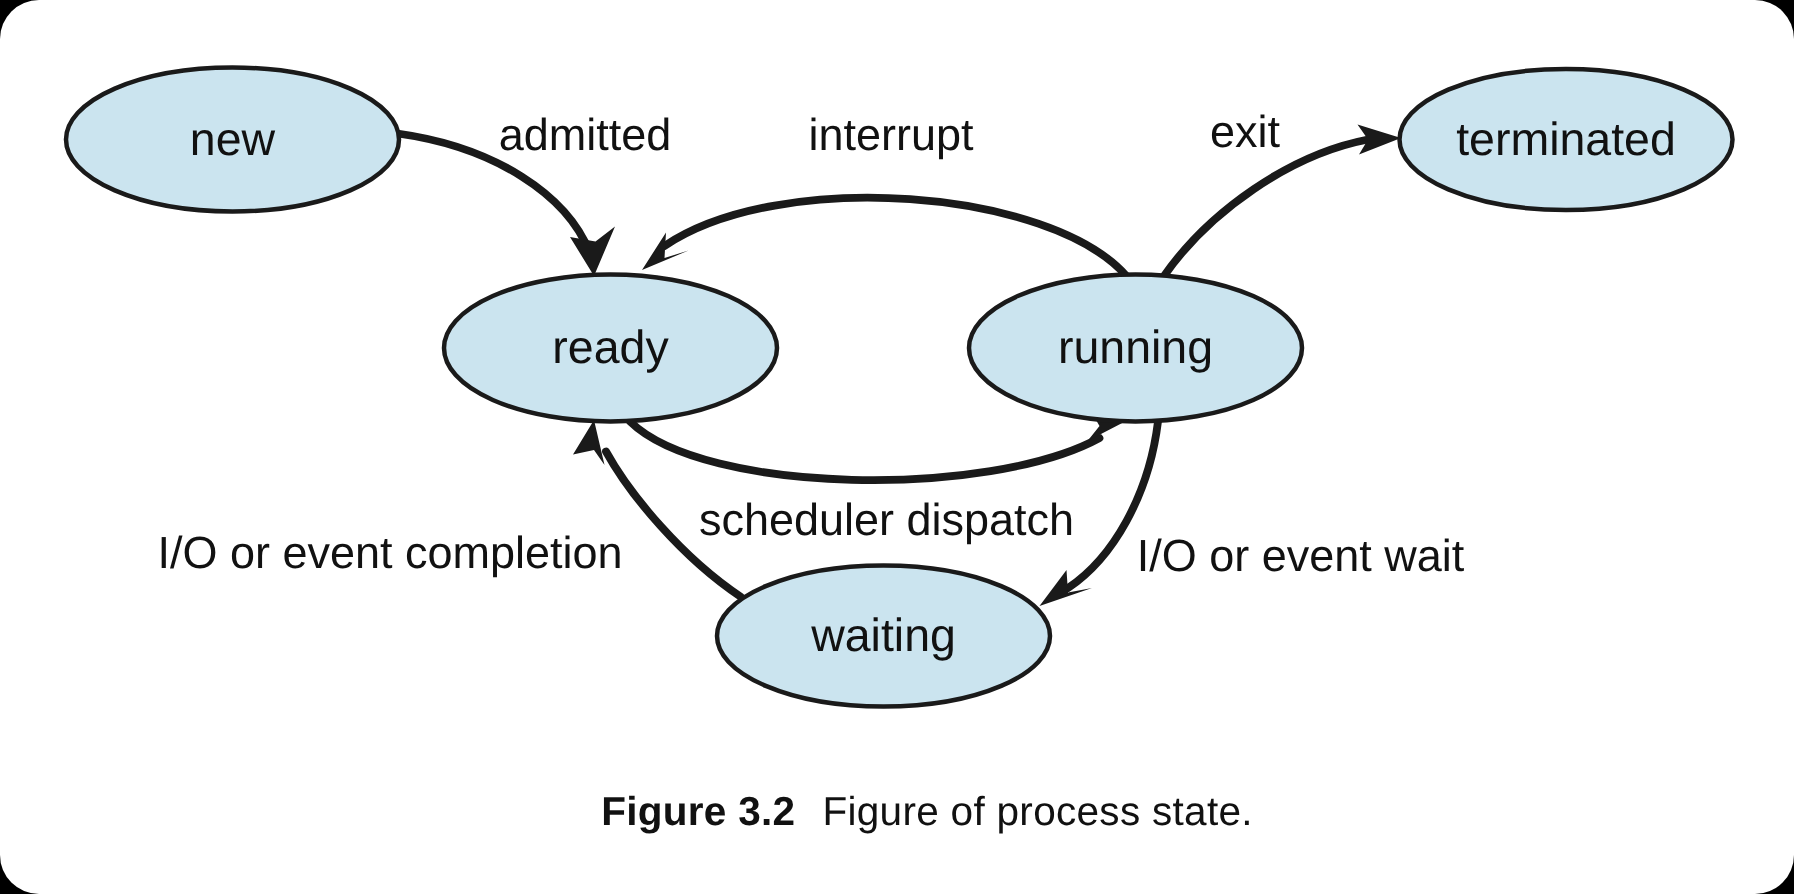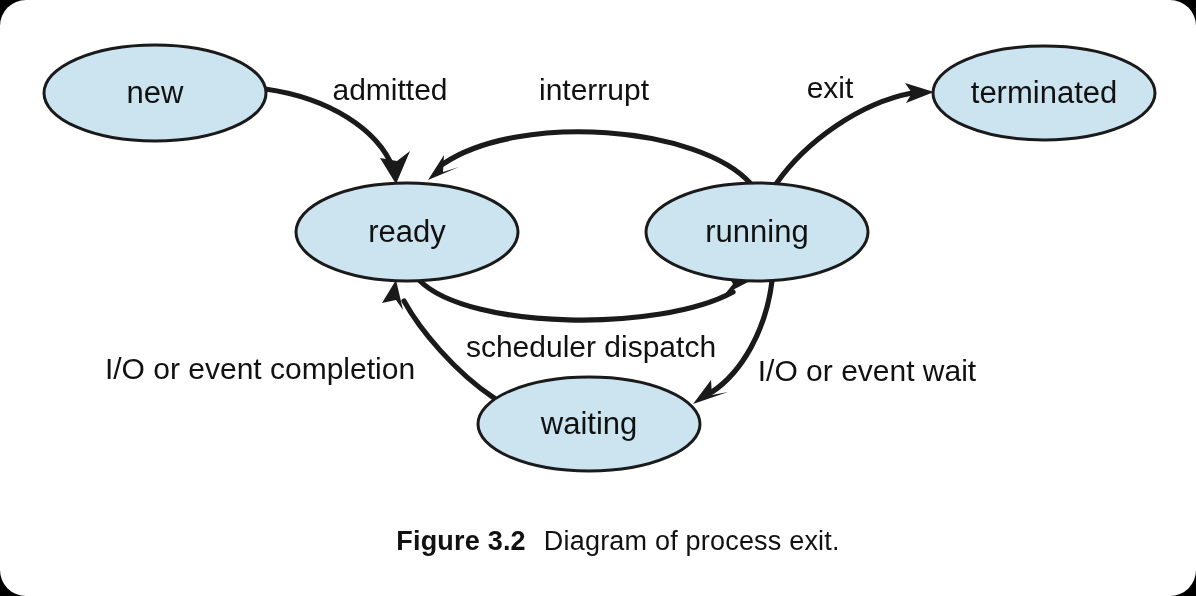--- a/index.html
+++ b/index.html
@@ -143,16 +143,16 @@
     </g>
 
     <g>
       <ellipse class="node-shape" cx="589" cy="424" rx="111" ry="47"></ellipse>
       <text class="node-label" x="589" y="426">waiting</text>
     </g>
 
   </svg>
 
   <div class="caption">
-    <span class="caption-label">Figure 3.2</span><span class="caption-gap"></span><span>Diagram of process exit.</span>
+    <span class="caption-label">Figure 3.2</span><span class="caption-gap"></span><span>Figure of process state.</span>
   </div>
 
 </div>
 
 </body></html>

